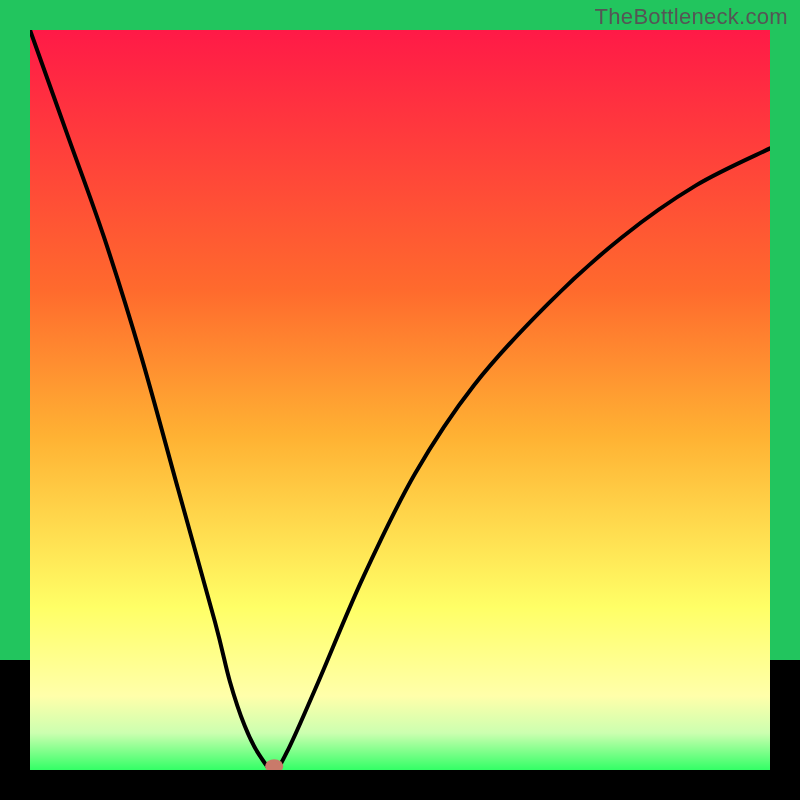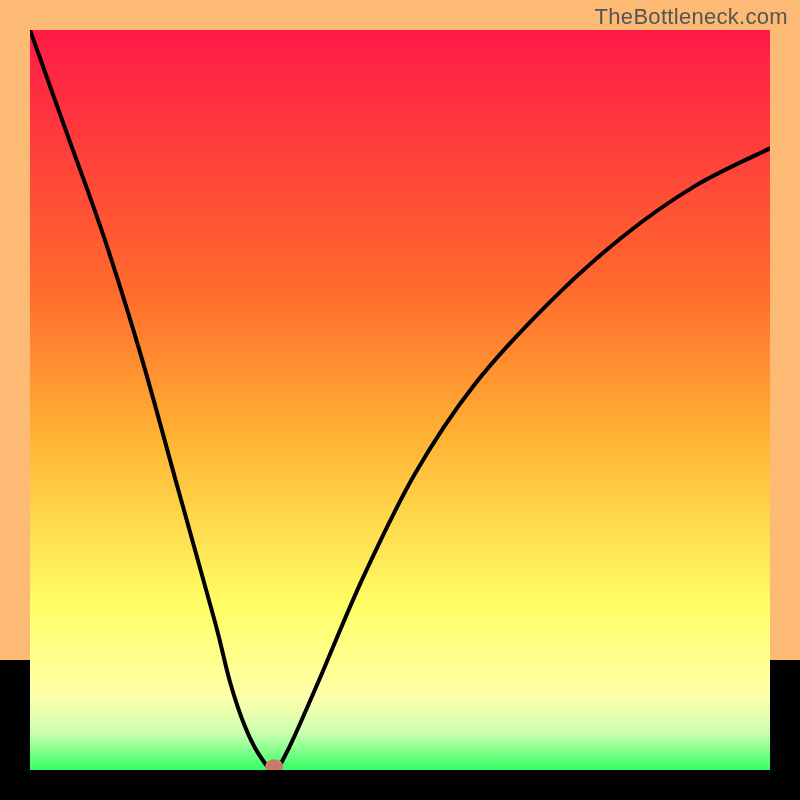--- a/index.html
+++ b/index.html
@@ -8,21 +8,21 @@
     width: 800px;
     height: 800px;
     background: #000;
     font-family: Arial, Helvetica, sans-serif;
     overflow: hidden;
   }
   .outer {
     position: relative;
     width: 800px;
     height: 660px;
-    background: #fdba74;
+    background: #22c55e;
   }
   .watermark {
     position: absolute;
     top: 4px;
     right: 12px;
     color: #555555;
     font-size: 22px;
     font-weight: 400;
     letter-spacing: 0.3px;
     z-index: 5;

